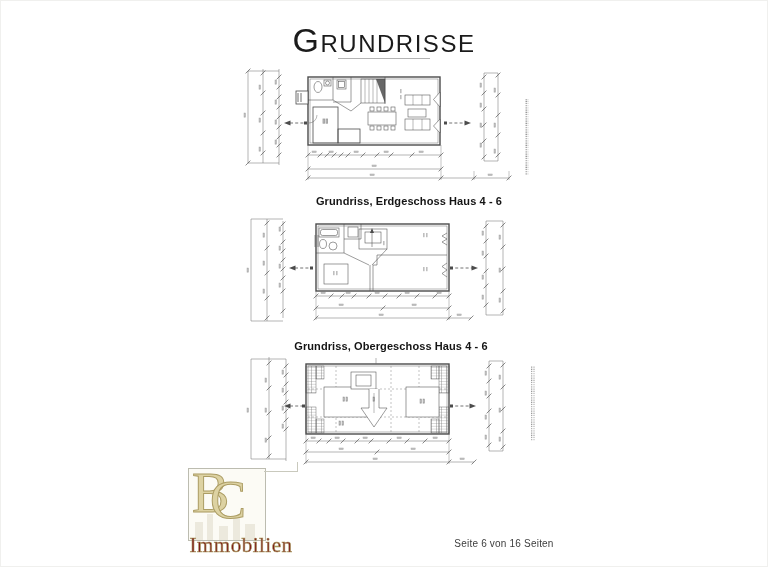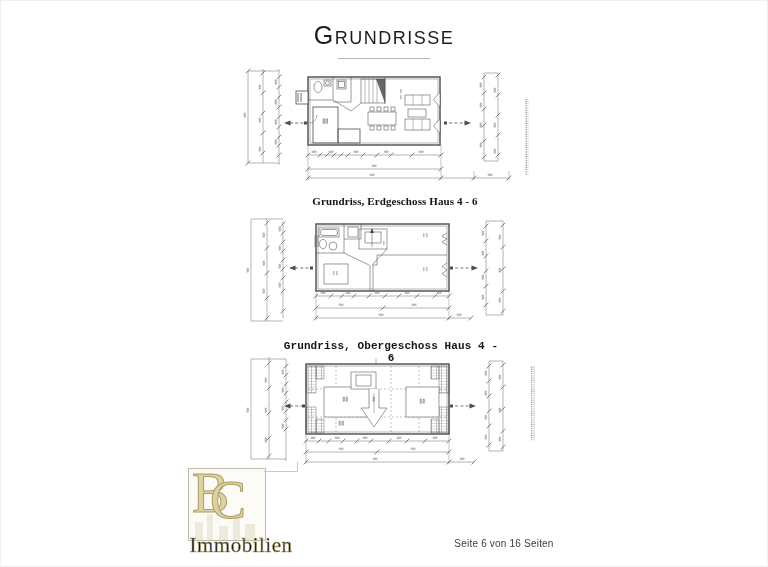--- a/index.html
+++ b/index.html
@@ -1,55 +1,55 @@
 <!DOCTYPE html>
 <html><head>
 <meta charset="utf-8">
 <style>
   html,body{margin:0;padding:0;background:#ffffff;}
   .page{position:relative;width:768px;height:567px;background:#ffffff;overflow:hidden;
         font-family:"Liberation Sans",sans-serif;box-sizing:border-box;border:1px solid #f0f0ee;}
   
   .title{position:absolute;left:0;right:0;top:20px;margin:0;text-align:center;
-         font-size:25px;font-weight:400;font-variant:small-caps;letter-spacing:1.5px;color:#1b1b1b;}
+         font-size:34px;font-weight:400;font-variant:small-caps;letter-spacing:1.5px;color:#1b1b1b;}
   .title-underline{position:absolute;left:337px;top:57px;width:92px;height:1px;background:#b3b3b3;}
   
   .plan{position:absolute;filter:blur(0.22px);}
   #plan1{left:233px;top:62px;}
   #plan2{left:238px;top:212px;}
   #plan3{left:238px;top:352px;}
   svg{display:block;}
   .wall{fill:none;stroke:#4c4c4c;}
   .thick{stroke-width:1.4;}
   .mid{stroke-width:0.8;}
   .thin{stroke-width:0.55;}
   .xthin{stroke-width:0.4;}
   .dim{fill:none;stroke:#6b6b6b;stroke-width:0.5;}
   .dash{fill:none;stroke:#4f4f4f;stroke-width:0.8;stroke-dasharray:3 2.2;}
   .rdash{fill:none;stroke:#7a7a7a;stroke-width:0.45;stroke-dasharray:2 2;}
   .fillk{fill:#4c4c4c;stroke:none;}
   .furn{fill:#ffffff;stroke:#5a5a5a;stroke-width:0.6;}
   
   .caption{position:absolute;width:220px;text-align:center;font-size:11px;font-weight:bold;
            color:#141414;letter-spacing:0.1px;}
-  #cap1{left:284px;top:194px;font-family:Liberation Serif, serif;}
-  #cap2{left:280px;top:339px;font-family:Liberation Mono, monospace;}
+  #cap1{left:298px;top:194px;}
+  #cap2{left:280px;top:339px;}
   #cap3{left:280px;top:481px;}
   
   .logo-box{position:absolute;left:187px;top:467px;width:76px;height:71px;background:#fcfbf5;
             border:1px solid #bcbcb0;overflow:hidden;}
   .sky{position:absolute;bottom:0;background:#e7e3d4;opacity:0.75;}
   .mono{position:absolute;font-family:"Liberation Serif",serif;font-weight:400;line-height:1;
         color:#ddd2a2;-webkit-text-stroke:1px #ac9d64;}
   .mono-b{left:3px;top:-4px;font-size:56px;}
   .mono-c{left:21px;top:4px;font-size:54px;}
   .logo-ext-h{position:absolute;left:263px;top:470px;width:33px;height:1px;background:#c9c9bd;}
   .logo-ext-v{position:absolute;left:296px;top:461px;width:1px;height:10px;background:#c9c9bd;}
   .logo-name{position:absolute;left:178px;top:533px;width:124px;text-align:center;
-             font-family:"Liberation Serif",serif;font-size:21px;line-height:1.1;color:#0f172a;
+             font-family:"Liberation Serif",serif;font-size:21px;line-height:1.1;color:#7f1d1d;
              -webkit-text-stroke:0.6px #a8995e;letter-spacing:0.5px;}
   
   .footer{position:absolute;left:428px;top:537px;width:150px;text-align:center;
           font-size:10px;color:#3d3d3d;letter-spacing:0.2px;}
 </style>
 </head>
 <body>
 
 <div class="page">
 

